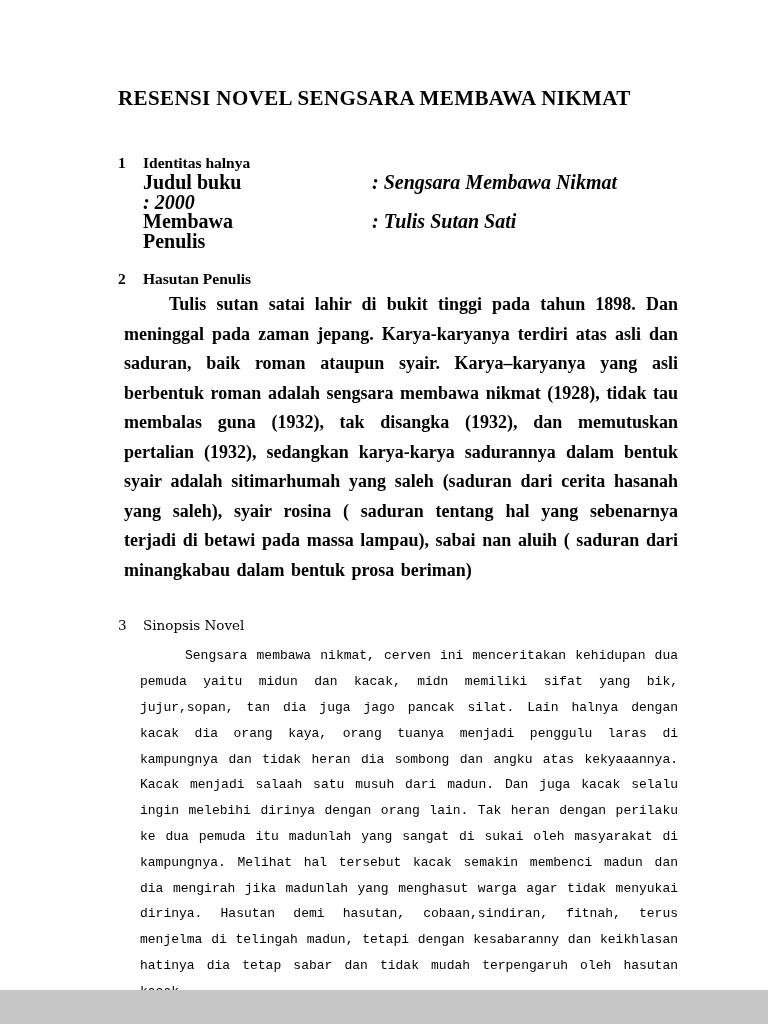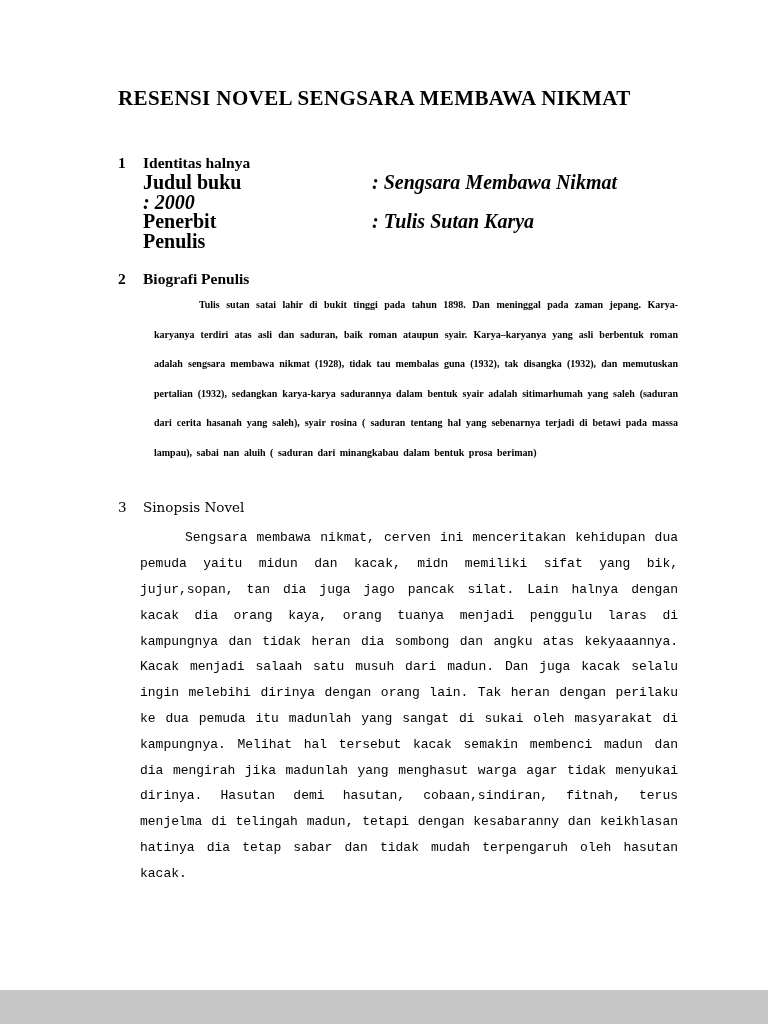--- a/index.html
+++ b/index.html
@@ -48,23 +48,23 @@
   .field-label {
     width: 229px;
     flex: 0 0 229px;
   }
   .field-value {
     flex: 1;
     font-style: italic;
   }
   .sec-biografi { margin-top: 18px; }
   .para-biografi {
-    margin: 1px 0 0 36px;
+    margin: 1px 0 0 6px;
     font-weight: bold;
-    font-size: 10px;
+    font-size: 18px;
     line-height: 29.5px;
     text-align: justify;
     text-indent: 45px;
     word-spacing: 2px;
   }
   .sec-sinopsis {
     margin-top: 30px;
     font-family: "DejaVu Serif", serif;
   }
   .sec-sinopsis .section-heading {
@@ -103,33 +103,33 @@
     </div>
     <div class="fields">
       <div class="field-row">
         <span class="field-label">Judul buku</span>
         <span class="field-value">: Sengsara Membawa Nikmat</span>
       </div>
       <div class="field-row">
         <span class="field-value">: 2000</span>
       </div>
       <div class="field-row">
-        <span class="field-label">Penerbit</span>
-        <span class="field-value">: Tulis Sutan Karya</span>
+        <span class="field-label">Membawa</span>
+        <span class="field-value">: Tulis Sutan Sati</span>
       </div>
       <div class="field-row">
         <span class="field-label">Penulis</span>
       </div>
     </div>
   </div>
 
   <div class="section sec-biografi">
     <div class="section-heading">
       <span class="sec-num">2</span>
-      <span class="sec-title">Biografi Penulis</span>
+      <span class="sec-title">Hasutan Penulis</span>
     </div>
     <p class="para-biografi">Tulis sutan satai lahir di bukit tinggi  pada tahun 1898. Dan meninggal pada zaman jepang. Karya-karyanya terdiri atas asli dan saduran, baik roman ataupun syair. Karya–karyanya yang asli berbentuk roman adalah sengsara membawa nikmat (1928), tidak tau membalas guna (1932), tak disangka (1932), dan memutuskan pertalian (1932), sedangkan karya-karya sadurannya dalam bentuk syair adalah sitimarhumah yang saleh (saduran dari cerita hasanah yang saleh), syair rosina ( saduran tentang hal yang sebenarnya terjadi di betawi pada massa lampau), sabai nan aluih ( saduran dari minangkabau  dalam bentuk prosa beriman)</p>
   </div>
 
   <div class="section sec-sinopsis">
     <div class="section-heading">
       <span class="sec-num">3</span>
       <span class="sec-title">Sinopsis Novel</span>
     </div>
     <p class="para-sinopsis">Sengsara membawa nikmat, cerven ini menceritakan kehidupan dua pemuda yaitu midun dan kacak, midn memiliki sifat yang bik, jujur,sopan, tan dia juga jago pancak silat. Lain halnya dengan kacak dia orang kaya, orang tuanya menjadi penggulu laras di kampungnya   dan tidak heran dia sombong dan angku atas kekyaaannya. Kacak menjadi salaah satu musuh dari madun. Dan juga kacak selalu ingin melebihi dirinya dengan orang lain. Tak heran dengan perilaku ke dua pemuda itu madunlah yang sangat di sukai oleh masyarakat di kampungnya. Melihat hal tersebut kacak semakin membenci madun dan dia mengirah jika madunlah yang menghasut warga agar tidak   menyukai dirinya. Hasutan demi hasutan, cobaan,sindiran, fitnah,  terus menjelma di telingah madun, tetapi dengan kesabaranny dan keikhlasan hatinya dia tetap sabar dan tidak mudah terpengaruh oleh hasutan kacak.</p>

